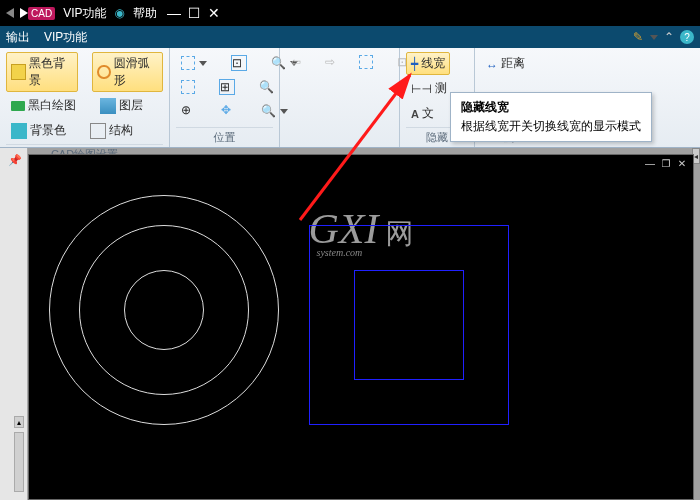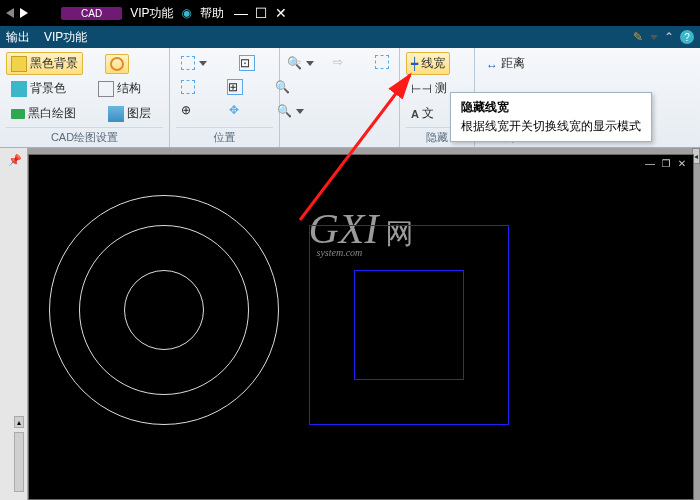--- a/index.html
+++ b/index.html
@@ -17,21 +17,21 @@
       background: #000;
       height: 26px;
       display: flex;
       align-items: center;
       color: #fff;
       padding: 0 6px;
     }
     .titlebar .left-icons { display: flex; gap: 6px; }
     .titlebar .title { flex: 1; text-align: center; font-size: 13px; }
     .titlebar .right { display: flex; align-items: center; gap: 8px; }
-    .cad-badge { background: #701a75; color: #fff; font-size: 10px; padding: 1px 20px; border-radius: 2px; margin-left: 33px; }
+    .cad-badge { background: #be185d; color: #fff; font-size: 10px; padding: 1px 3px; border-radius: 2px; }
     .win-btns { display: flex; gap: 2px; }
     .win-btn { width: 18px; height: 16px; color: #fff; display: flex; align-items: center; justify-content: center; font-size: 14px; }
     .arrow-icon { width: 0; height: 0; }
     .arrow-back { border-top: 5px solid transparent; border-bottom: 5px solid transparent; border-right: 8px solid #888; }
     .arrow-fwd { border-top: 5px solid transparent; border-bottom: 5px solid transparent; border-left: 8px solid #fff; }
     
     
     .tabrow {
       background: #0c4a6e;
       height: 22px;
@@ -58,21 +58,21 @@
       padding: 4px 6px 0 6px;
     }
     .rgroup-label {
       text-align: center;
       font-size: 11px;
       color: #5a6a7a;
       padding: 2px 0;
       border-top: 1px solid #d0d9e2;
       margin-top: auto;
     }
-    .rrow { display: flex; align-items: center; gap: 22px; margin-bottom: 2px; }
+    .rrow { display: flex; align-items: center; gap: 14px; margin-bottom: 2px; }
     .rbtn {
       display: flex; align-items: center; gap: 3px;
       padding: 2px 4px; border: 1px solid transparent;
       border-radius: 2px;
       color: #2a2a2a;
       cursor: pointer;
     }
     .rbtn.hl {
       background: linear-gradient(#fff2c7, #ffdf7e);
       border: 1px solid #e0b63e;
@@ -189,40 +189,41 @@
 <div class="ribbon">
 
   <div class="rgroup" style="width:170px">
     <div class="rrow">
       <div class="rbtn hl">
         <span class="ico ico-yellow-sq"></span>
         <span>黑色背景</span>
       </div>
       <div class="rbtn hl">
         <span class="ico ico-orange-ring"></span>
+        <span>圆滑弧形</span>
+      </div>
+    </div>
+    <div class="rrow">
+      <div class="rbtn">
+        <span class="ico ico-green"></span>
+        <span>黑白绘图</span>
+      </div>
+      <div class="rbtn">
+        <span class="ico" style="background:linear-gradient(#6bb6e0,#3a8fc0)"></span>
+        <span>图层</span>
       </div>
     </div>
     <div class="rrow">
       <div class="rbtn">
         <span class="ico ico-cyan"></span>
         <span>背景色</span>
       </div>
       <div class="rbtn">
         <span class="ico" style="border:1px solid #888"></span>
         <span>结构</span>
-      </div>
-    </div>
-    <div class="rrow">
-      <div class="rbtn">
-        <span class="ico ico-green"></span>
-        <span>黑白绘图</span>
-      </div>
-      <div class="rbtn">
-        <span class="ico" style="background:linear-gradient(#6bb6e0,#3a8fc0)"></span>
-        <span>图层</span>
       </div>
     </div>
     <div class="rgroup-label">CAD绘图设置</div>
   </div>
 
   <div class="rgroup" style="width:110px">
     <div class="rrow">
       <div class="rbtn">
           <span class="ico ico-blue-dash"></span>
           <span class="caret"></span>

